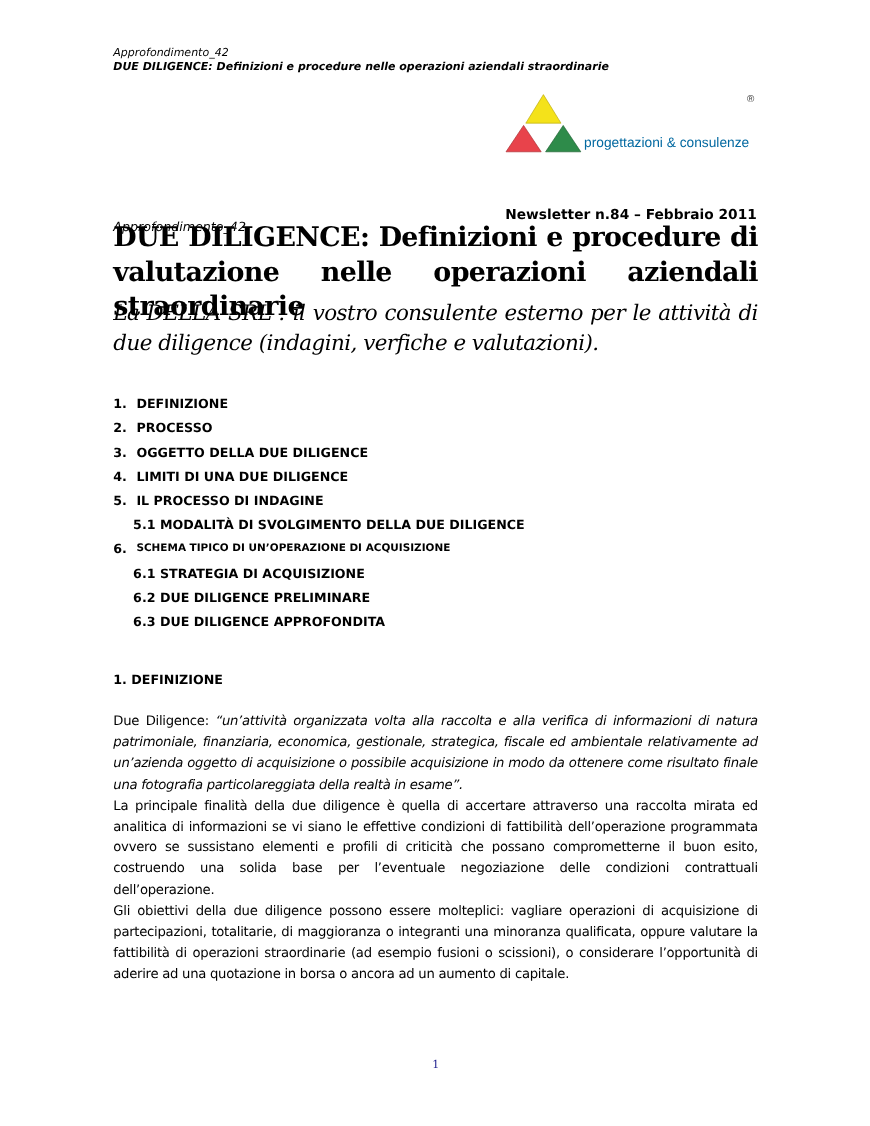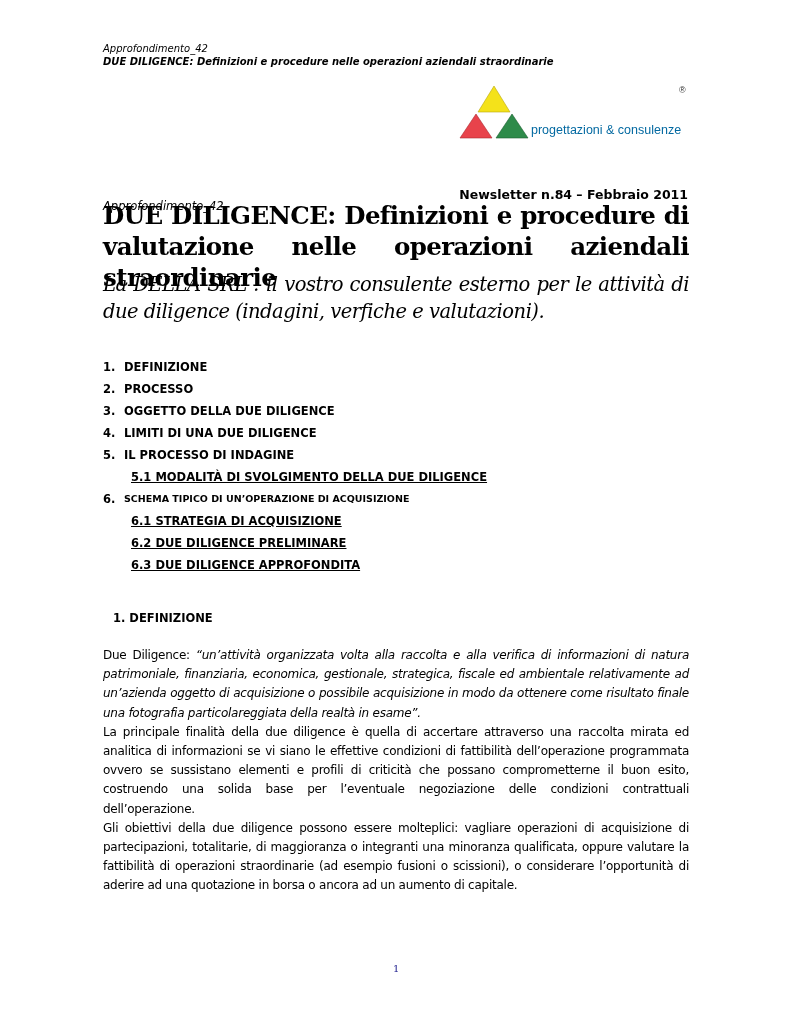--- a/index.html
+++ b/index.html
@@ -22,23 +22,23 @@
 
     .kicker { position: absolute; left: 103px; top: 199px; font-family: "DejaVu Sans", sans-serif; font-style: italic; font-size: 11.5px; }
     .title { position: absolute; left: 103px; top: 200px; width: 586px; font-family: "DejaVu Serif", serif; font-weight: bold; font-size: 24.5px; line-height: 31px; text-align: justify; text-align-last: left; letter-spacing: -0.6px; }
     .subtitle { position: absolute; left: 103px; top: 271px; width: 586px; font-family: "DejaVu Serif", serif; font-style: italic; font-size: 19.5px; line-height: 27px; text-align: justify; letter-spacing: -0.5px; }
 
     .toc { position: absolute; left: 103px; top: 360px; font-family: "DejaVu Sans", sans-serif; font-weight: bold; font-size: 11.5px; }
     .toc .row { position: absolute; white-space: nowrap; }
     .toc .num { position: absolute; left: 0; }
     .toc .lbl { position: absolute; left: 21px; }
     .toc .lbl.small { font-size: 9.5px; top: 1px; }
-    .toc .sub { position: absolute; left: 28px; text-decoration: underline; }
+    .toc .sub { position: absolute; left: 18px; }
 
-    .sec-head { position: absolute; left: 103px; top: 611px; font-family: "DejaVu Sans", sans-serif; font-weight: bold; font-size: 11.5px; margin-left: 10px; }
+    .sec-head { position: absolute; left: 103px; top: 611px; font-family: "DejaVu Sans", sans-serif; font-weight: bold; font-size: 11.5px; }
 
     .body { position: absolute; left: 103px; top: 646px; width: 586px; font-family: "DejaVu Sans", sans-serif; font-size: 12px; line-height: 19.2px; text-align: justify; letter-spacing: -0.25px; }
     .body p { margin: 0; }
     .body .term { font-weight: normal; }
     .body .quote { font-style: italic; }
 
     .pagenum { position: absolute; left: 393px; top: 963px; font-family: "DejaVu Serif", serif; font-size: 10px; color: #1a1a8c; }
   </style>
 </head>
 <body>

